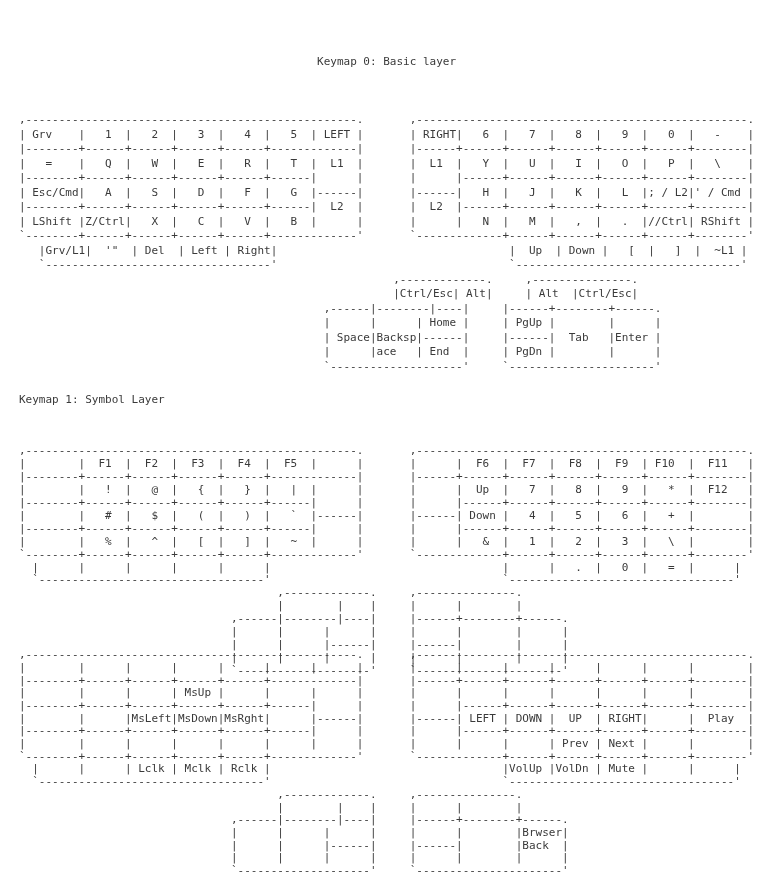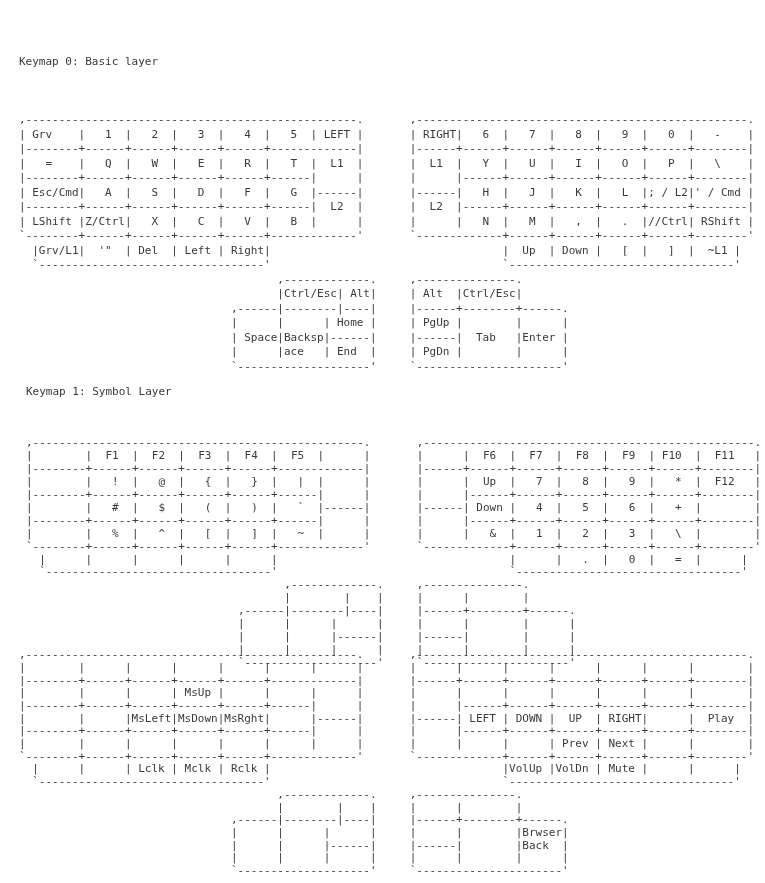--- a/index.html
+++ b/index.html
@@ -22,23 +22,23 @@
     white-space: pre;
   }
   .keymap-section pre {
     margin: 0;
     padding: 0;
     font: inherit;
     line-height: inherit;
     white-space: pre;
   }
   
-  #section-keymap-0 { top: 26px;  line-height: 14.5px; }
+  #section-keymap-0 { top: 26px;  line-height: 14.5px; text-align: center; }
   #section-keymap-0 pre { margin-top: 14.5px; }
-  #section-keymap-1 { top: 360px; line-height: 12.9px; margin-left: 7px; }
+  #section-keymap-1 { top: 368px; line-height: 12.9px; }
   #section-keymap-1 pre { margin-top: 12.9px; }
   #section-keymap-2 { top: 611px; line-height: 12.7px; }
   #section-keymap-2 pre { margin-top: 12.7px; }
 </style>
 </head>
 <body style="background: rgb(255, 255, 255);">
 
 <div id="section-keymap-0" class="keymap-section" style="color: rgb(58, 58, 58);">
   <div class="keymap-title">Keymap 0: Basic layer</div>
   <pre>,--------------------------------------------------.       ,--------------------------------------------------.

